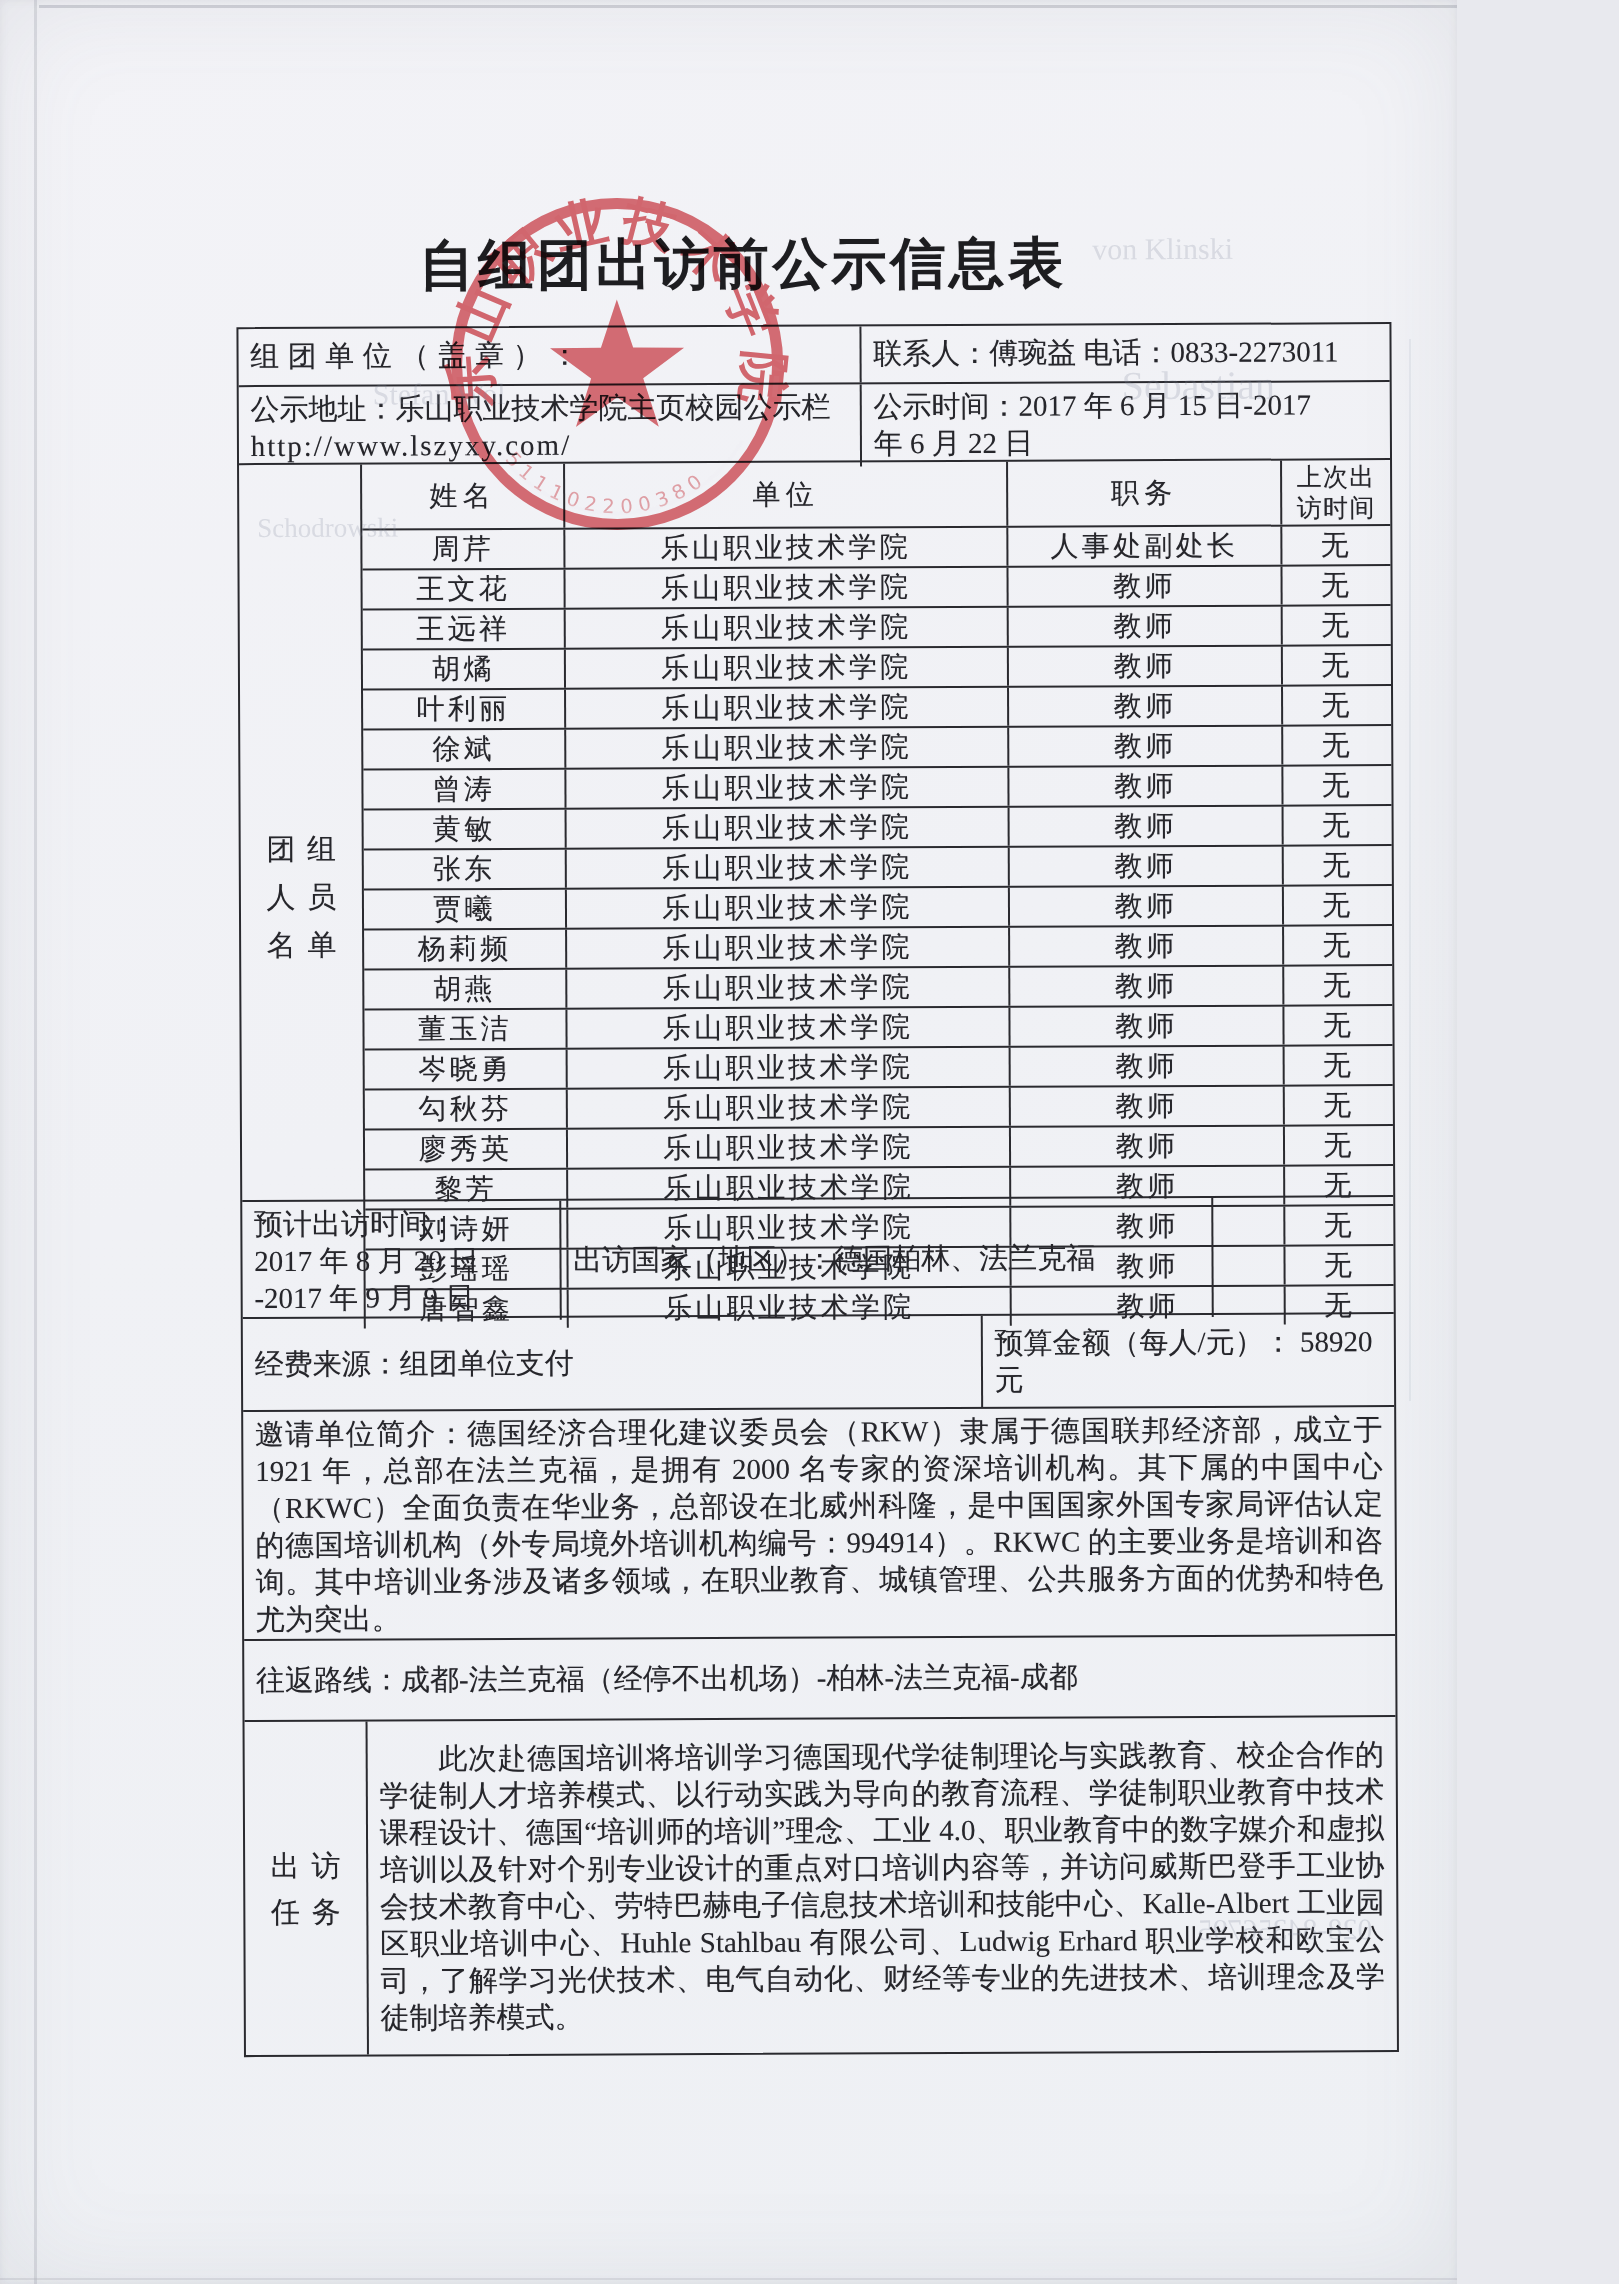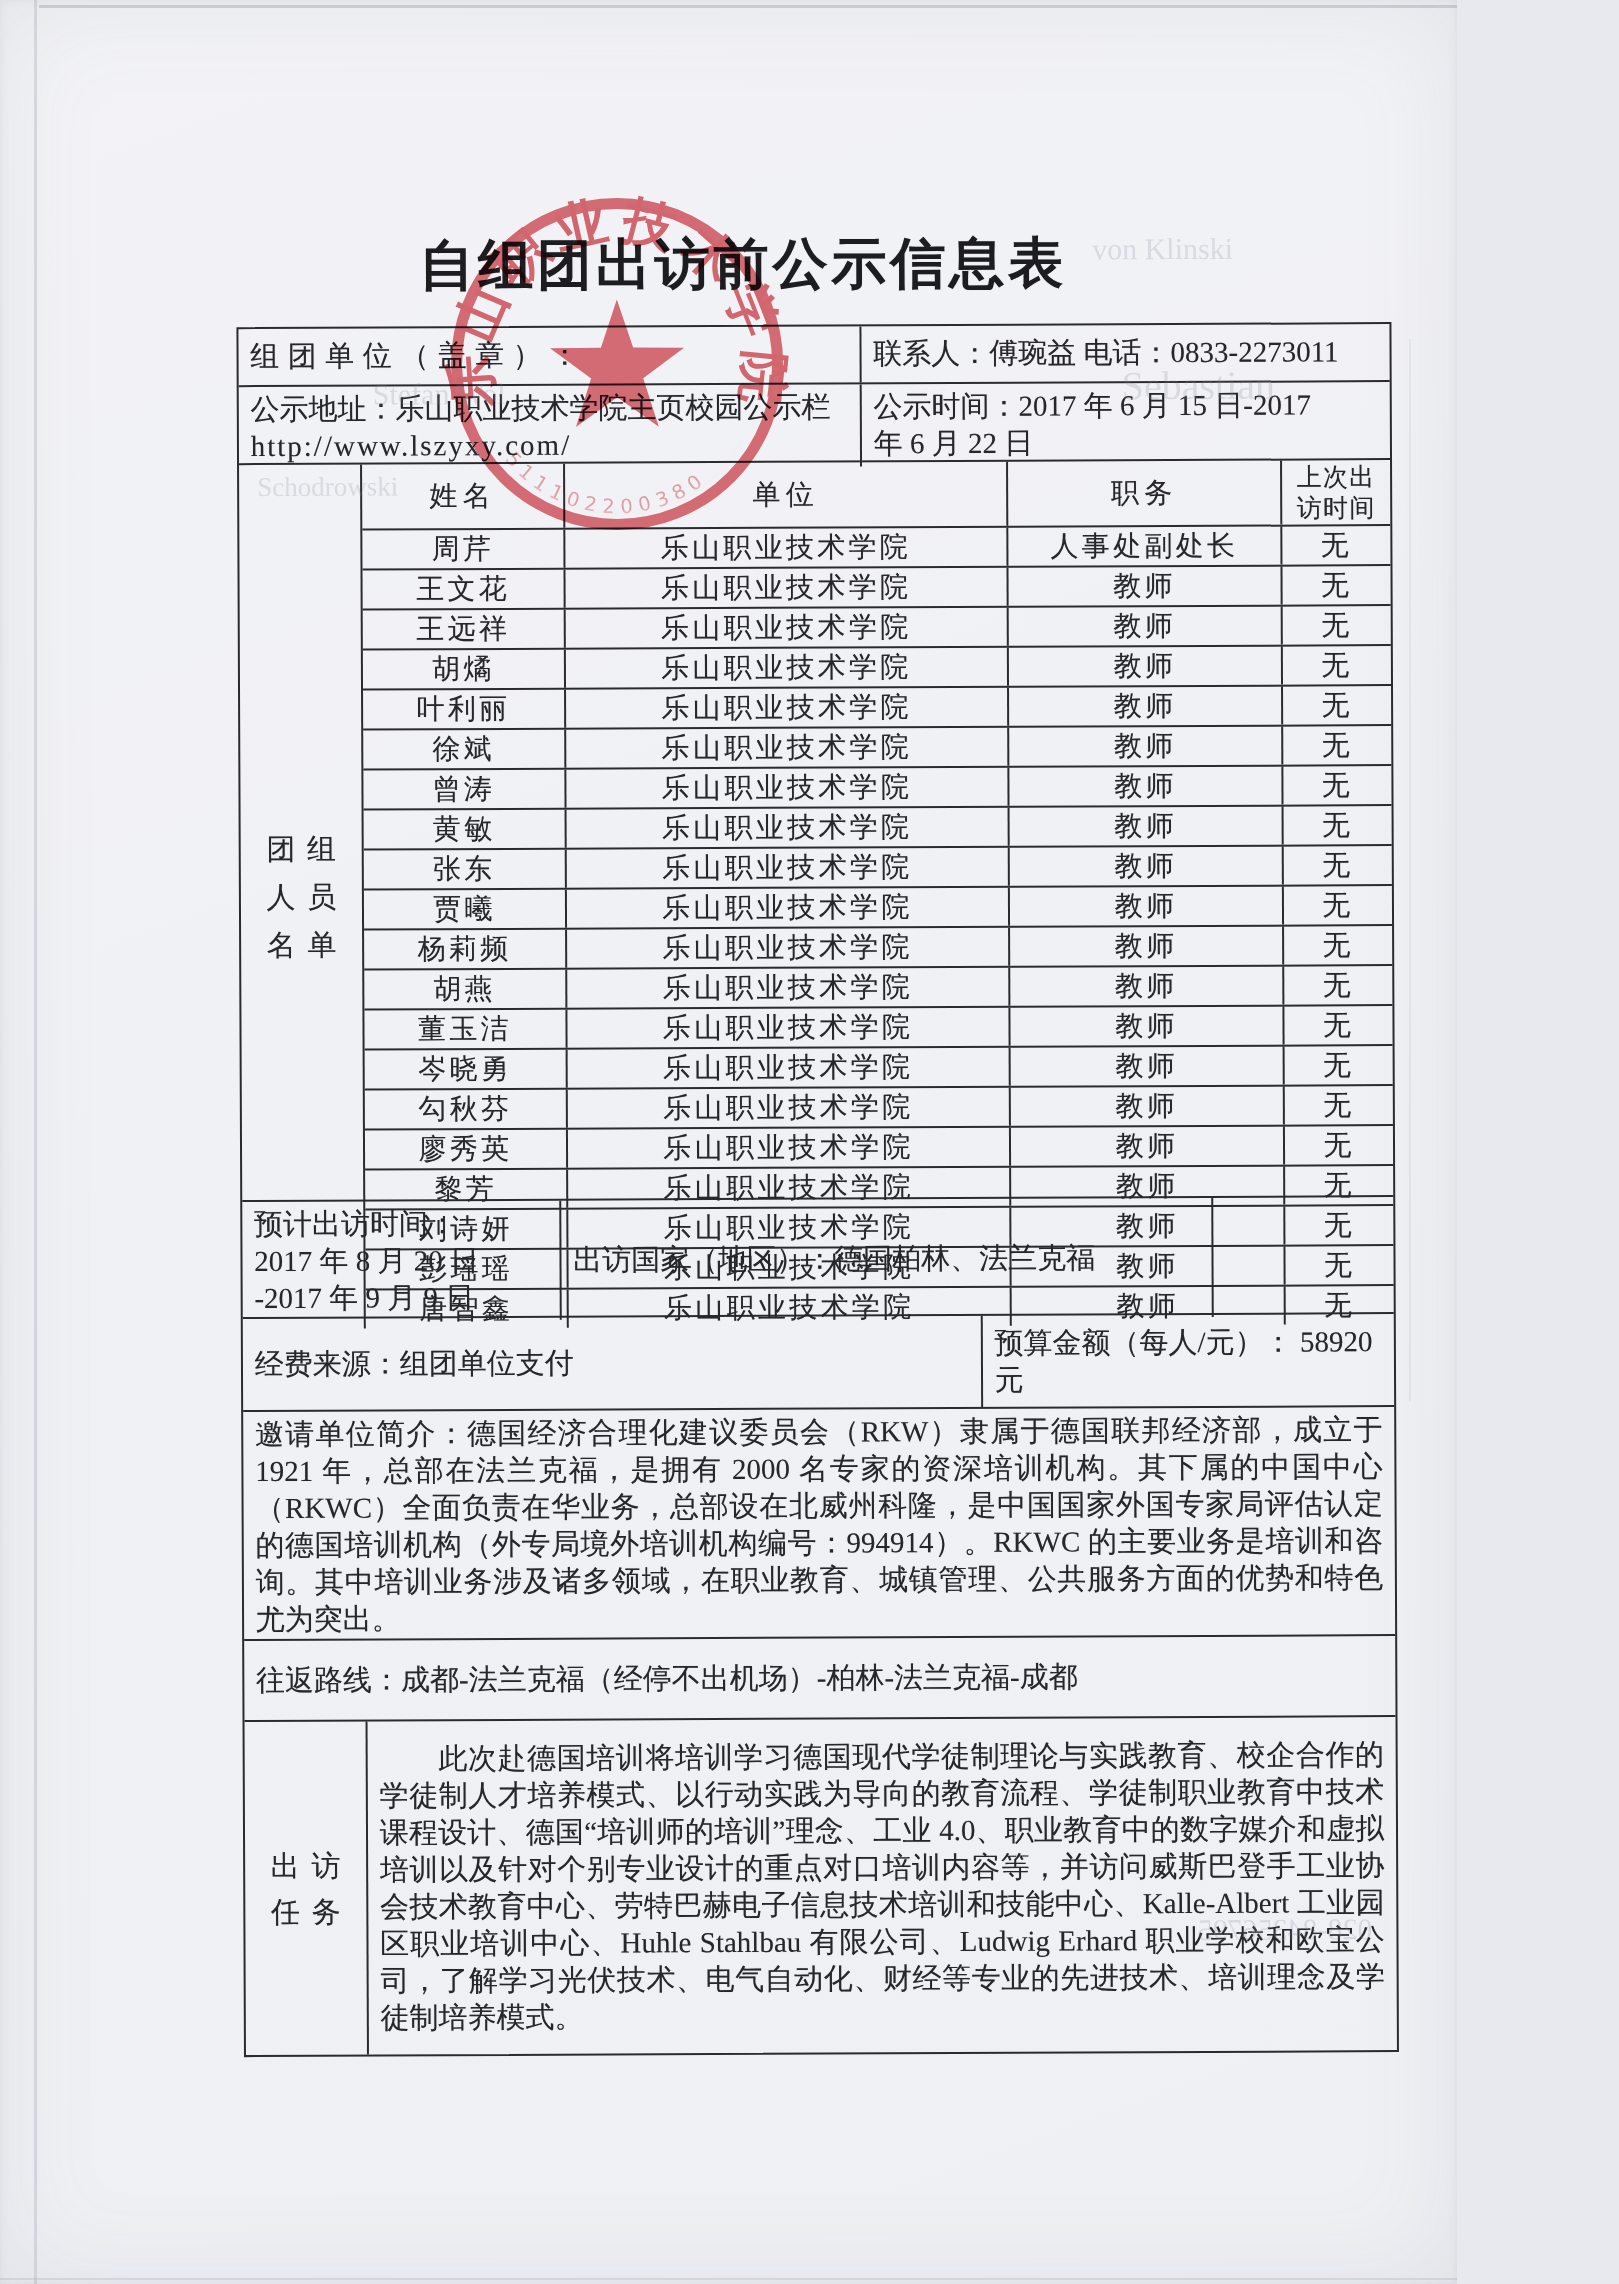--- a/index.html
+++ b/index.html
@@ -283,18 +283,18 @@
       <text font-size="30" letter-spacing="10" fill="#cb4d55" opacity="0.62" font-family="DejaVu Sans, Liberation Sans, sans-serif">
         <textPath href="#serialPath" startOffset="32">511102200380</textPath>
       </text>
       <path d="M 104 414 A 221 221 0 0 0 486 414" fill="none" stroke="#f0f1f5" stroke-width="6" opacity="0.25"></path>
     </svg>
 
     <div id="ghost-layer">
         <span class="ghost" style="left: 1095px; top: 234px; font-size: 30px;">von Klinski</span>
         <span class="ghost" style="left: 375px; top: 376px; font-size: 30px; font-family: Liberation Serif, serif;">Stefan Wol</span>
         <span class="ghost" style="left: 1124px; top: 364px; font-size: 40px;">Sebastian</span>
-        <span class="ghost" style="left: 259px; top: 470px; font-size: 27px;">Schodrowski</span>
+        <span class="ghost" style="left: 259px; top: 511px; font-size: 27px;">Schodrowski</span>
         <span class="ghost mir" style="left: 1193px; top: 1915px; font-size: 30px;">028-84356795</span>
       </div>
   </div>
 </div>
 
 
 </body></html>

